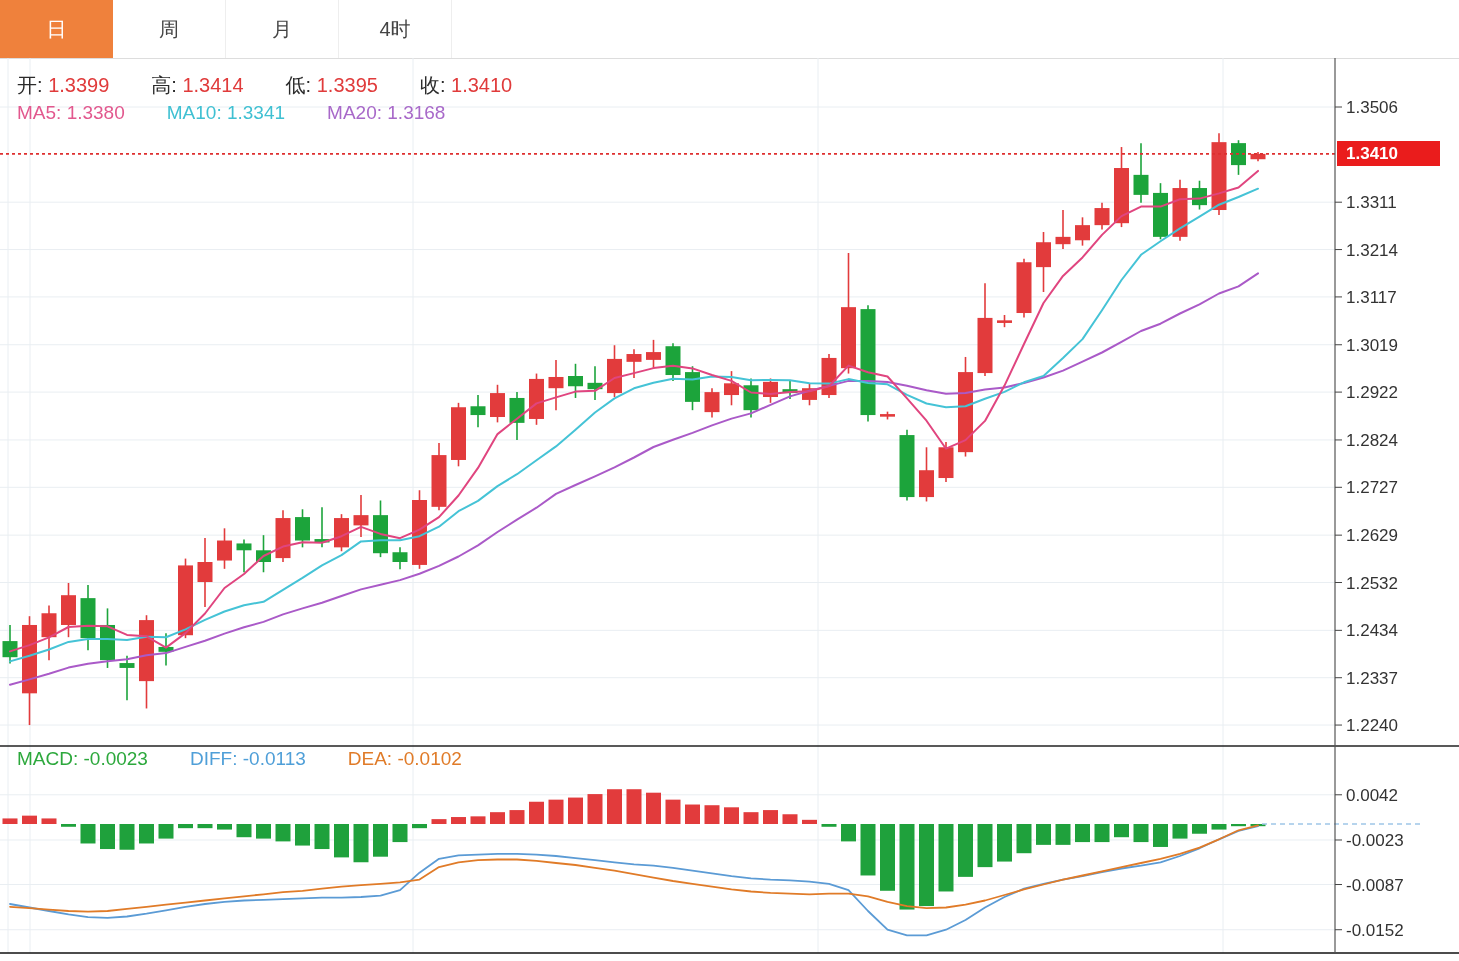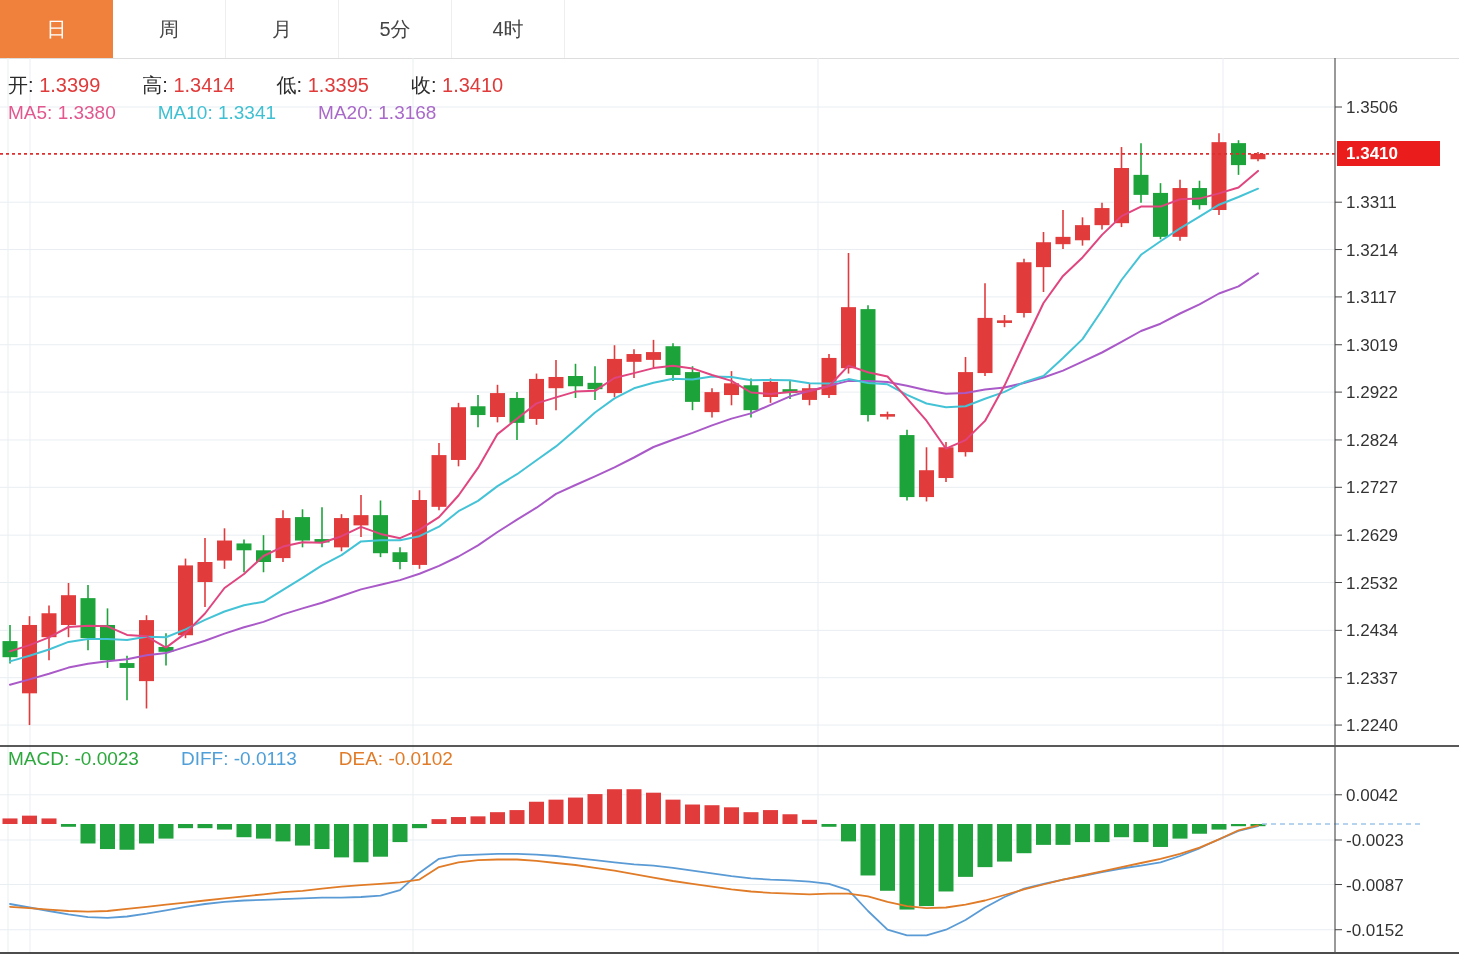--- a/index.html
+++ b/index.html
@@ -4,37 +4,36 @@
 <style>
   html,body{margin:0;padding:0;width:1459px;height:961px;overflow:hidden;background:#fff;
     font-family:"Liberation Sans","DejaVu Sans",sans-serif;}
   #app{position:relative;width:1459px;height:961px;}
   
   #tabbar{position:absolute;left:0;top:0;width:1459px;height:58px;border-bottom:1px solid #ddd;background:#fff;display:flex;}
   .tab{width:113px;height:58px;display:flex;align-items:center;justify-content:center;
        font-size:20px;color:#444;border-right:1px solid #eee;cursor:pointer;box-sizing:border-box;background:#fff;}
   .tab.active{background:#ef813c;color:#fff;border-right:none;}
   
-  .readout{position:absolute;left:8px;white-space:nowrap;font-size:20px;z-index:5;}
+  .readout{position:absolute;left:17px;white-space:nowrap;font-size:20px;z-index:5;}
   .readout .pair{margin-right:42px;}
   .readout .lbl{color:#2b2b2b;}
   
   #chart-svg{position:absolute;left:0;top:0;z-index:1;}
   #price-badge{position:absolute;left:1337px;width:103px;height:25px;background:#ea1c1c;color:#fff;
       font-size:17px;font-weight:bold;line-height:25px;padding-left:9px;box-sizing:border-box;z-index:6;}
 </style>
 </head>
 <body>
 
 <div id="app">
   <div id="tabbar">
       <div class="tab active">日</div>
       <div class="tab">周</div>
       <div class="tab">月</div>
-      <div class="tab">5分</div>
       <div class="tab">4时</div>
     </div>
   <div class="readout" id="ohlc-row" style="top:72px;"><span class="pair"><span class="lbl">开: </span><span style="color: rgb(224, 59, 59);">1.3399</span></span><span class="pair"><span class="lbl">高: </span><span style="color: rgb(224, 59, 59);">1.3414</span></span><span class="pair"><span class="lbl">低: </span><span style="color: rgb(224, 59, 59);">1.3395</span></span><span class="pair"><span class="lbl">收: </span><span style="color: rgb(224, 59, 59);">1.3410</span></span></div>
   <div class="readout" id="ma-row" style="top:102px;font-size:19px;"><span class="pair"><span class="lbl" style="color: rgb(226, 88, 142);">MA5: </span><span style="color: rgb(226, 88, 142);">1.3380</span></span><span class="pair"><span class="lbl" style="color: rgb(63, 192, 210);">MA10: </span><span style="color: rgb(63, 192, 210);">1.3341</span></span><span class="pair"><span class="lbl" style="color: rgb(168, 105, 201);">MA20: </span><span style="color: rgb(168, 105, 201);">1.3168</span></span></div>
   <div class="readout" id="macd-row" style="top:748px;font-size:19px;"><span class="pair"><span class="lbl" style="color: rgb(44, 168, 60);">MACD: </span><span style="color: rgb(44, 168, 60);">-0.0023</span></span><span class="pair"><span class="lbl" style="color: rgb(79, 159, 216);">DIFF: </span><span style="color: rgb(79, 159, 216);">-0.0113</span></span><span class="pair"><span class="lbl" style="color: rgb(224, 123, 40);">DEA: </span><span style="color: rgb(224, 123, 40);">-0.0102</span></span></div>
   <svg id="chart-svg" width="1459" height="961">
       <line x1="8" y1="58" x2="8" y2="953" stroke="#e9eef2" stroke-width="1"></line>
       <line x1="30" y1="58" x2="30" y2="953" stroke="#e9eef2" stroke-width="1"></line>
       <line x1="413" y1="58" x2="413" y2="953" stroke="#e9eef2" stroke-width="1"></line>
       <line x1="818" y1="58" x2="818" y2="953" stroke="#e9eef2" stroke-width="1"></line>

